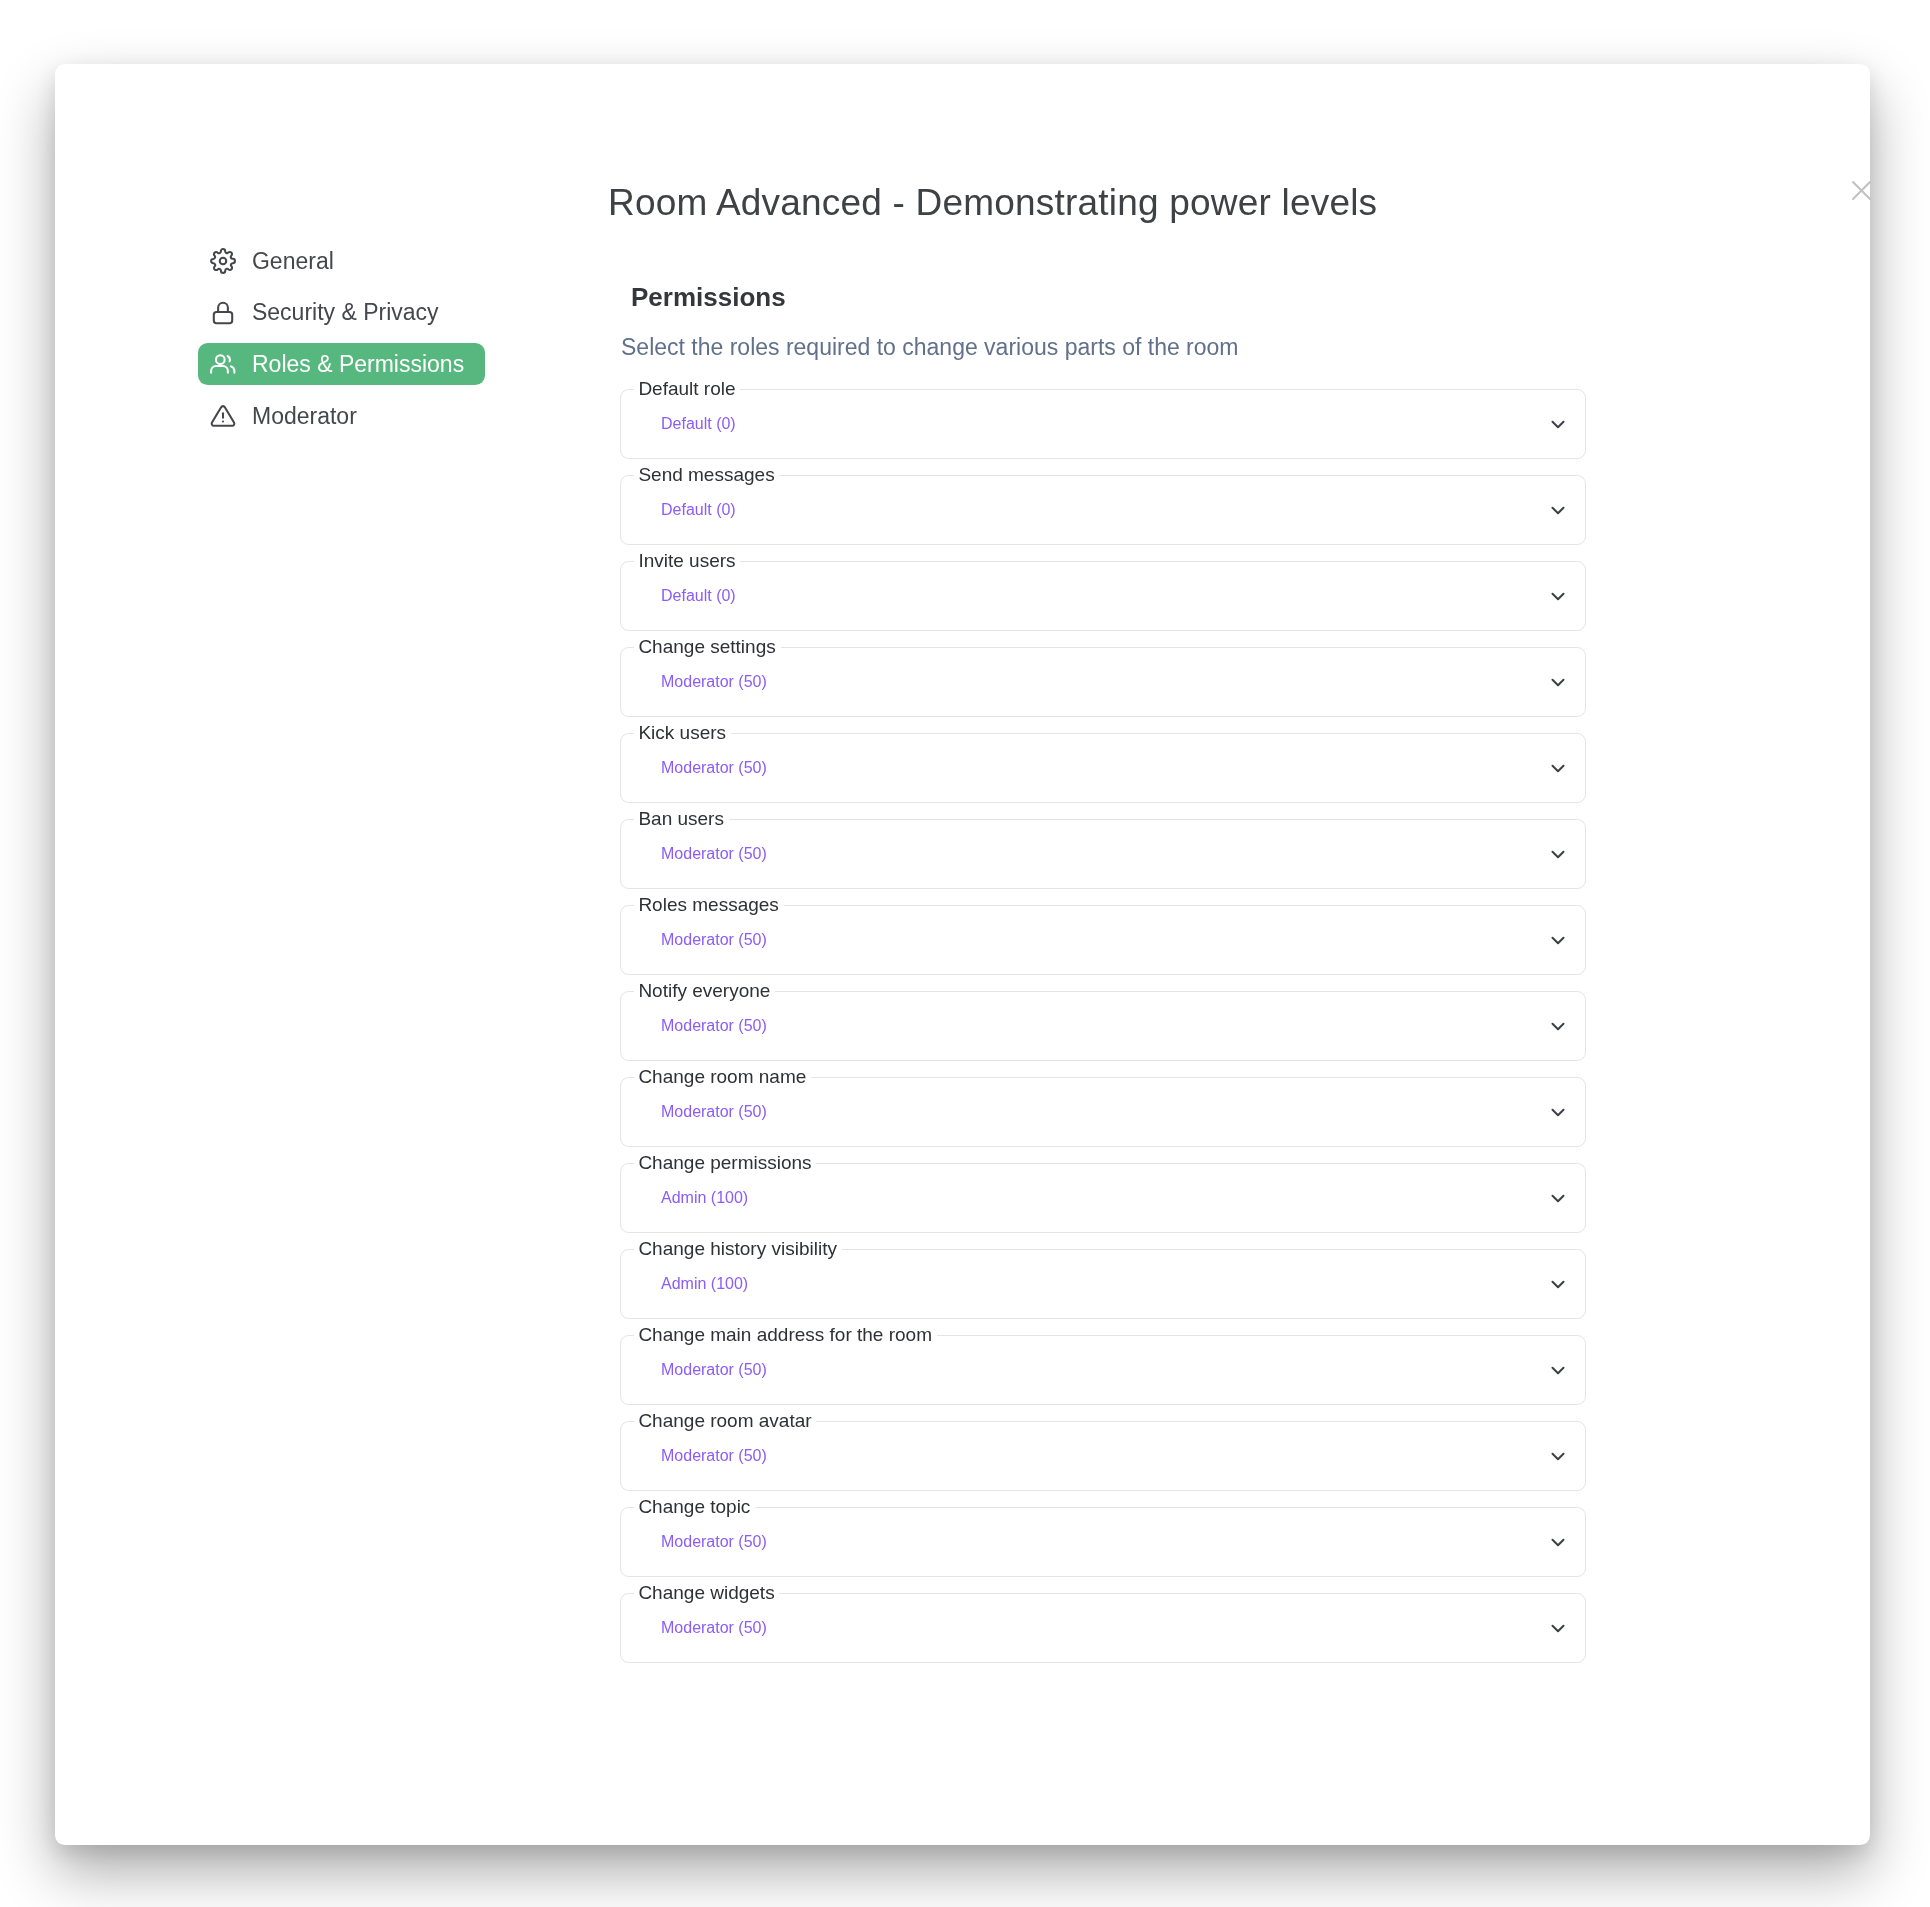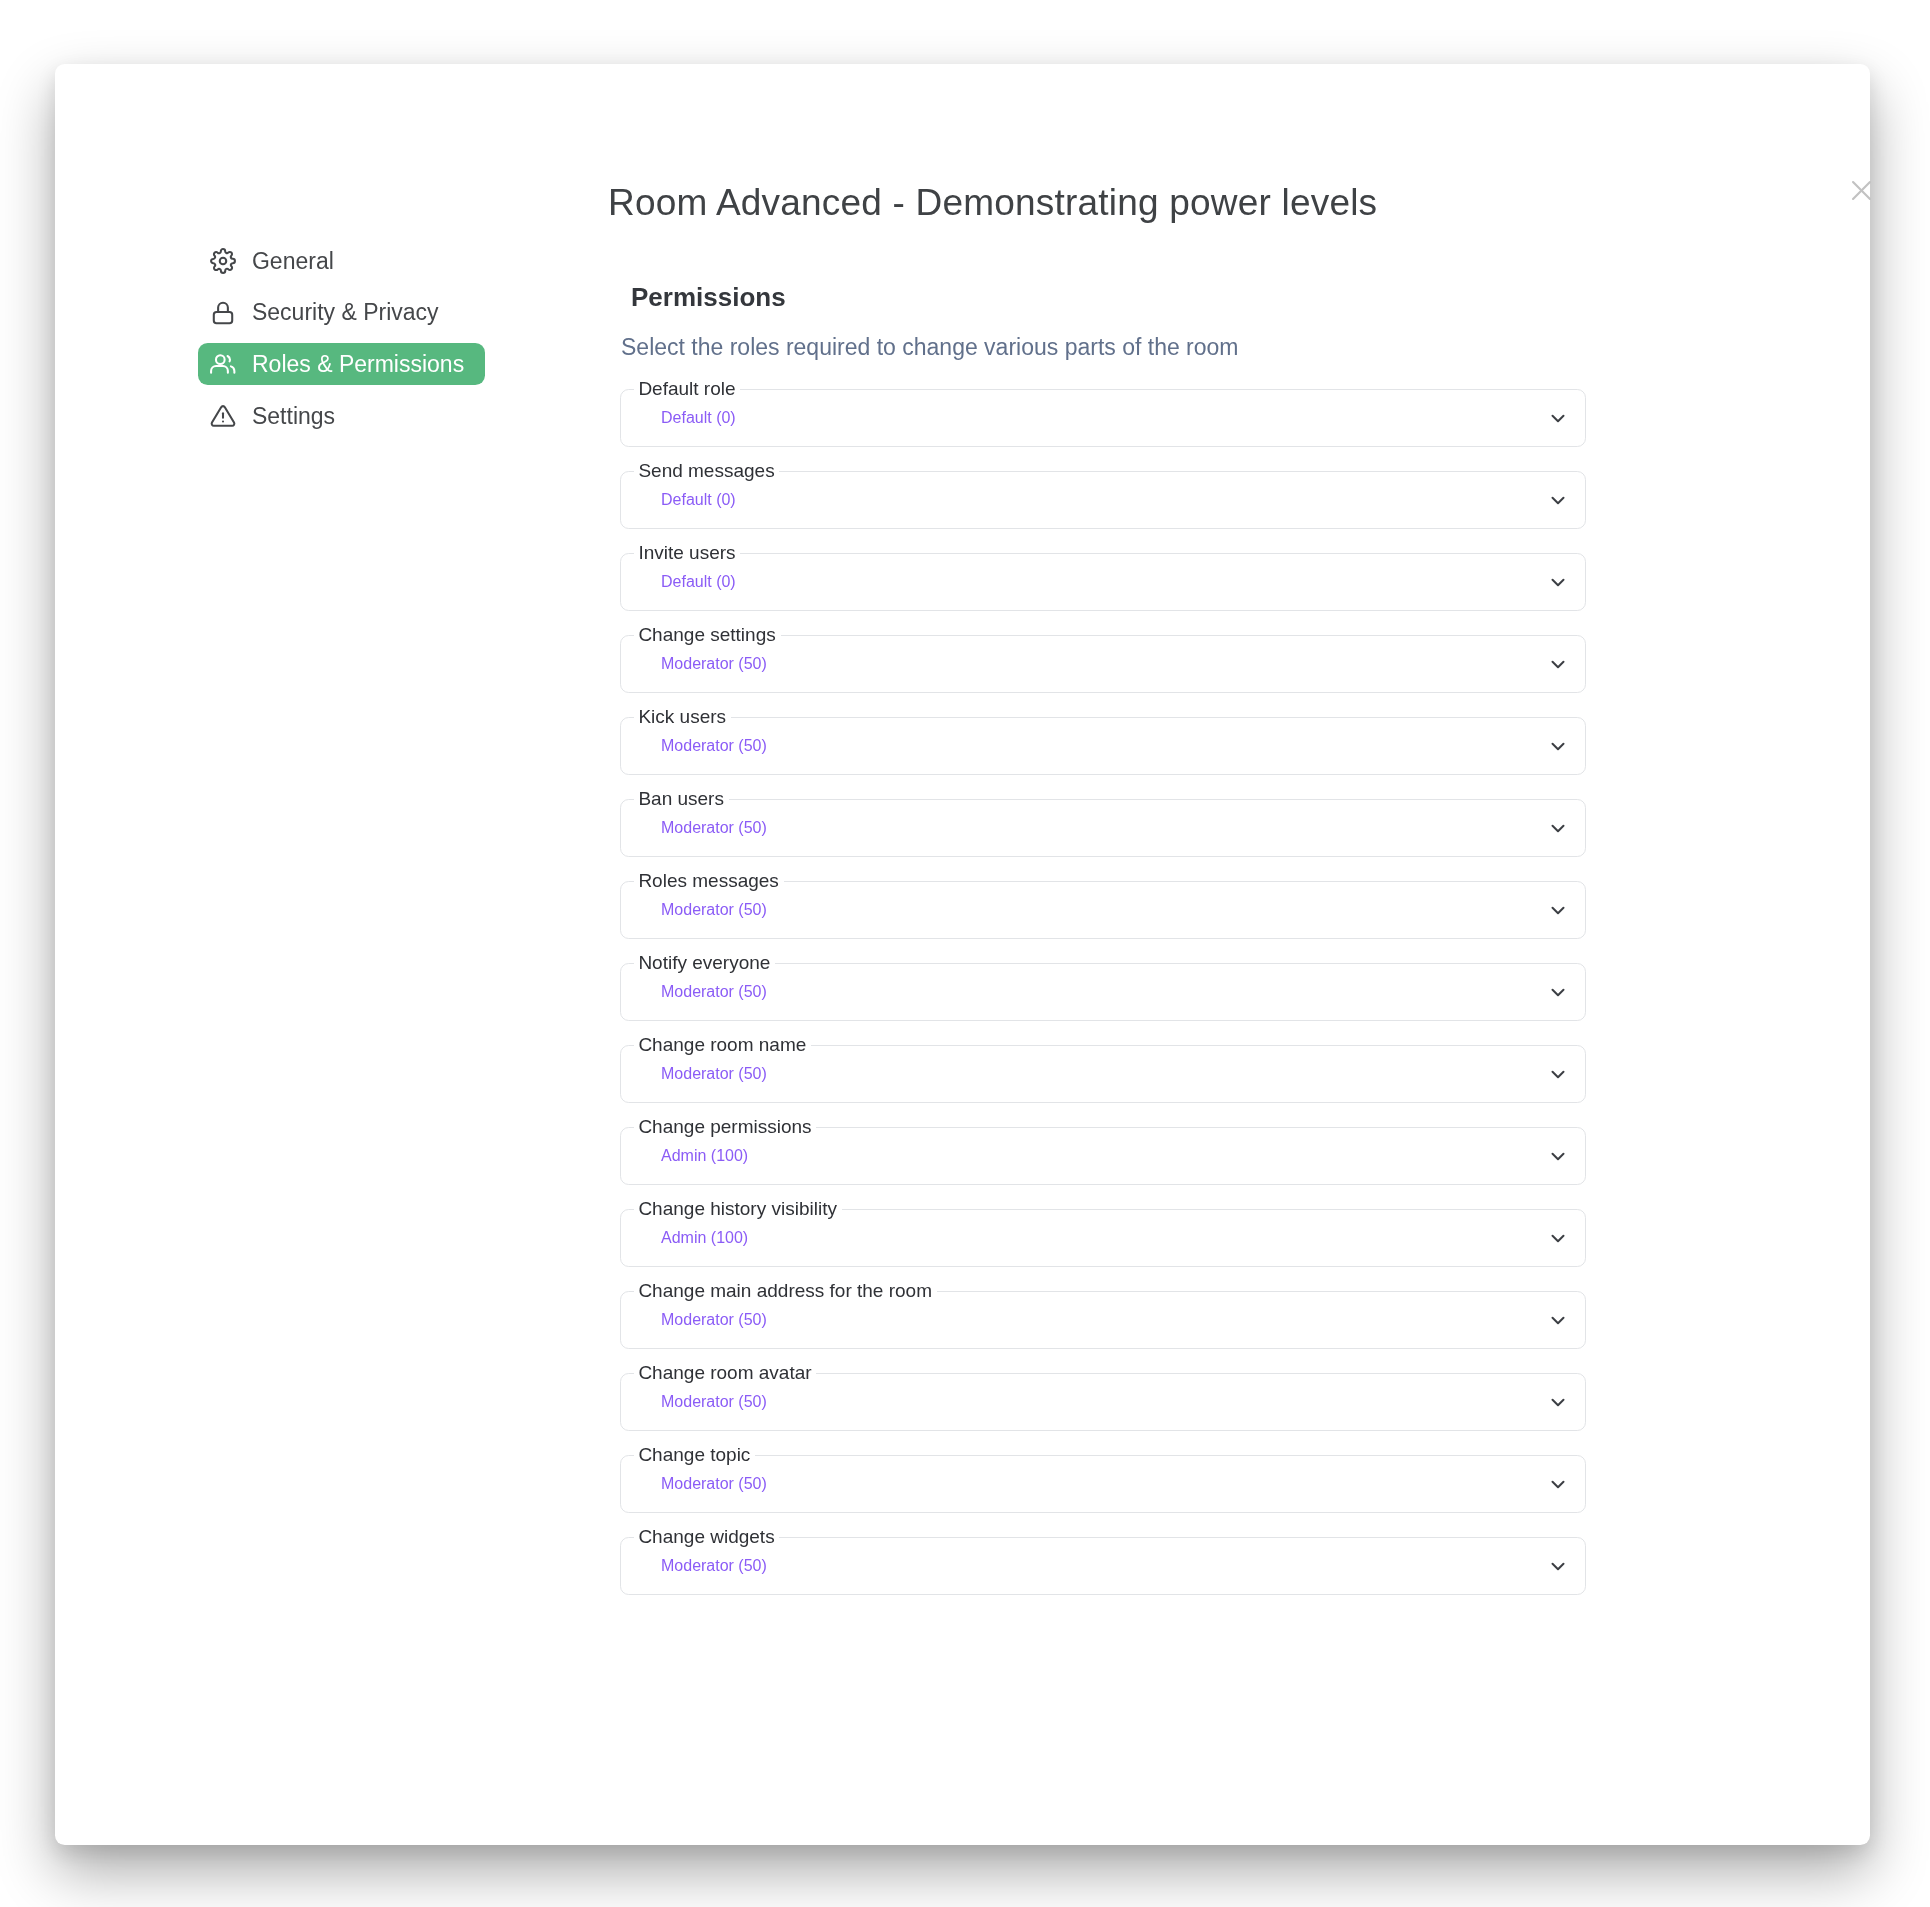--- a/index.html
+++ b/index.html
@@ -43,21 +43,21 @@
   .content-heading{
     position:absolute;left:566px;top:208px;margin:10px;
     font-size:26px;font-weight:700;color:#34373c;
   }
   .content-subheading{
     position:absolute;left:566px;top:270px;
     font-size:23px;color:#61708b;text-align:right;
   }
   .fields{position:absolute;left:565px;top:325px;width:966px;}
   .field{
-    position:relative;height:58px;margin-bottom:24px;
+    position:relative;height:70px;margin-bottom:16px;
     border:1.4px solid #e2e4e7;border-radius:8.7px;
     box-sizing:border-box;background:#ffffff;cursor:pointer;
   }
   .field-label{
     position:absolute;top:-11.6px;left:12.6px;
     background:#ffffff;padding:0 4.8px;
     font-size:19px;color:#2f3136;line-height:21px;white-space:nowrap;
   }
   .field-value{
     position:absolute;left:40px;top:50%;transform:translateY(-50%);
@@ -106,21 +106,21 @@
         <path d="M19.3 14.2a4.6 4.6 0 0 1 3.2 4.2v1.6"></path>
       </svg>
       <span class="side-label">Roles &amp; Permissions</span>
     </div>
     <div class="side-item">
       <svg class="side-icon" viewBox="0 0 24 24">
         <path d="M10.29 3.86L1.82 18a2 2 0 0 0 1.71 3h16.94a2 2 0 0 0 1.71-3L13.71 3.86a2 2 0 0 0-3.42 0z"></path>
         <line x1="12" y1="9.5" x2="12" y2="13.5"></line>
         <line x1="12" y1="17" x2="12.01" y2="17"></line>
       </svg>
-      <span class="side-label">Settings</span>
+      <span class="side-label">Moderator</span>
     </div>
   </nav>
 
   <h2 class="content-heading">Permissions</h2>
   <div class="content-subheading">Select the roles required to change various parts of the room</div>
 
   <div class="fields" id="fields">
   <div class="field">
     <span class="field-label">Default role</span>
     <span class="field-value">Default (0)</span>

